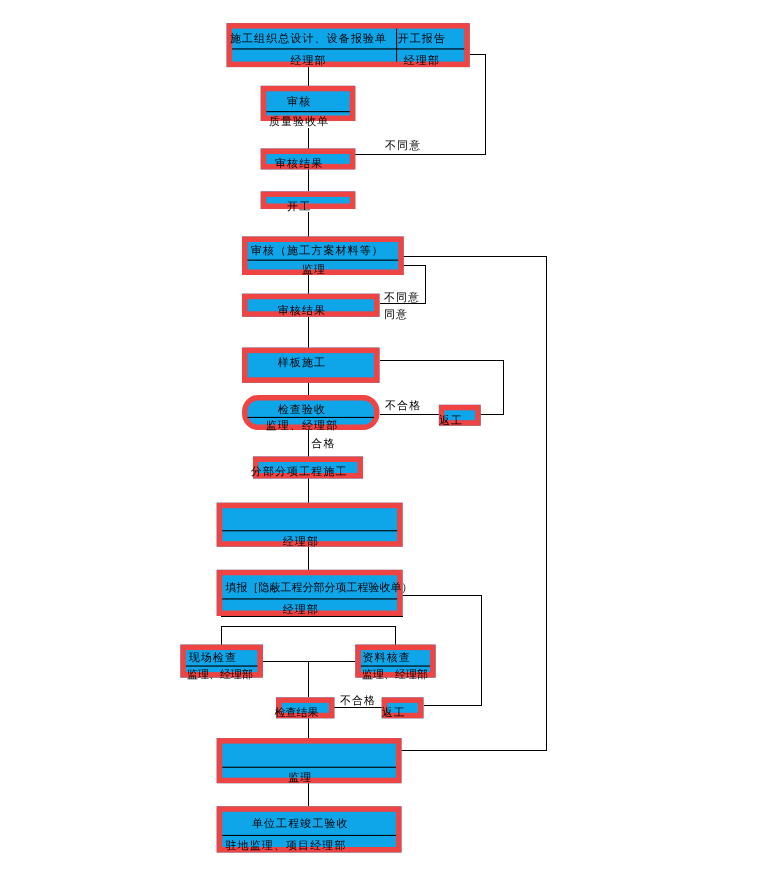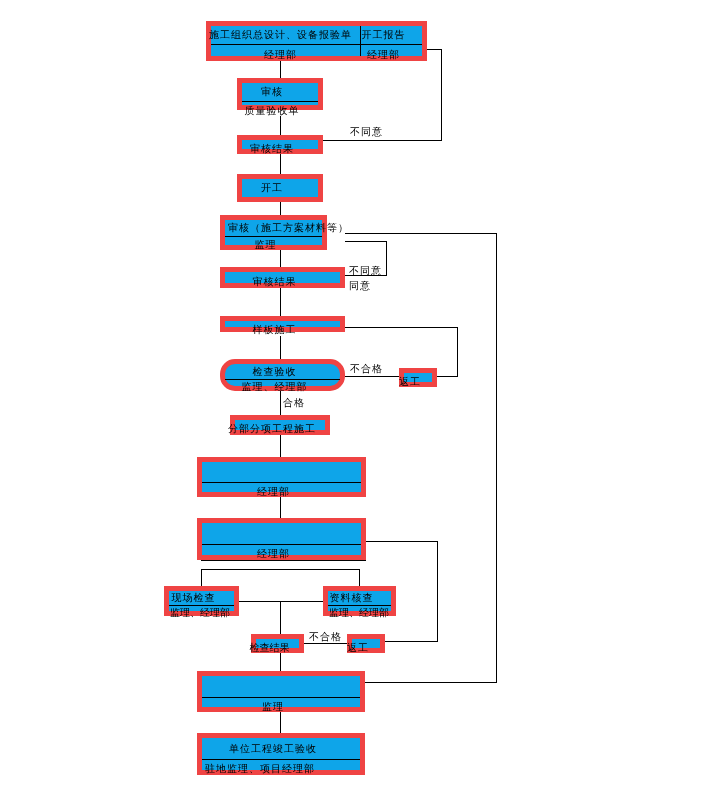--- a/index.html
+++ b/index.html
@@ -81,37 +81,37 @@
   <div class="divider" style="top:18px;"></div>
   <div class="row" style="top:0;height:18px;">审核</div>
   <div class="row" style="top:19px;height:17px;">质量验收单</div>
 </div>
 
 <div class="box" style="left:237px;top:135px;width:86px;height:19px;">
   <div class="row" style="top:0;height:17px;">审核结果</div>
 </div>
 <span class="lbl" style="left:350px;top:125px;">不同意</span>
 
-<div class="box" style="left:237px;top:174px;width:86px;height:28px;">
+<div class="box" style="left:237px;top:174px;width:86px;height:16px;">
   <div class="row" style="top:0;height:17px;">开工</div>
 </div>
 
-<div class="box" style="left:220px;top:215px;width:107px;height:35px;">
+<div class="box" style="left:220px;top:215px;width:147px;height:35px;">
   <div class="divider" style="top:16px;"></div>
   <div class="row left" style="top:0;height:16px;">审核（施工方案材料等）</div>
   <div class="row" style="top:17px;height:16px;">监理</div>
 </div>
 
 <div class="box" style="left:220px;top:267px;width:125px;height:21px;">
   <div class="row" style="top:0;height:19px;">审核结果</div>
 </div>
 <span class="lbl" style="left:349px;top:264px;">不同意</span>
 <span class="lbl" style="left:349px;top:279px;">同意</span>
 
-<div class="box" style="left:220px;top:316px;width:125px;height:16px;">
+<div class="box" style="left:220px;top:316px;width:125px;height:32px;">
   <div class="row" style="top:0;height:18px;">样板施工</div>
 </div>
 
 <div class="box" style="left:220px;top:359px;width:125px;height:32px;border-radius:15px;">
   <div class="divider" style="top:15px;"></div>
   <div class="row" style="top:0;height:15px;">检查验收</div>
   <div class="row" style="top:16px;height:14px;">监理、经理部</div>
 </div>
 <span class="lbl" style="left:350px;top:362px;">不合格</span>
 <div class="box" style="left:399px;top:368px;width:38px;height:19px;">
@@ -123,20 +123,21 @@
   <div class="row" style="top:0;height:18px;">分部分项工程施工</div>
 </div>
 
 <div class="box" style="left:197px;top:457px;width:169px;height:40px;">
   <div class="divider" style="top:20px;"></div>
   <div class="row" style="top:21px;height:17px;">经理部</div>
 </div>
 
 <div class="box" style="left:197px;top:518px;width:169px;height:42px;">
   <div class="divider" style="top:21px;"></div>
+  <div class="row left" style="top:0;height:21px;letter-spacing:0;">填报［隐蔽工程分部分项工程验收单）</div>
   <div class="row" style="top:22px;height:18px;">经理部</div>
 </div>
 
 <div class="box" style="left:164px;top:586px;width:75px;height:30px;">
   <div class="divider" style="top:14px;"></div>
   <div class="row" style="top:0;height:14px;">现场检查</div>
   <div class="row left" style="top:15px;height:13px;padding-left:1px;letter-spacing:0;">监理、经理部</div>
 </div>
 
 <div class="box" style="left:323px;top:586px;width:73px;height:30px;">

